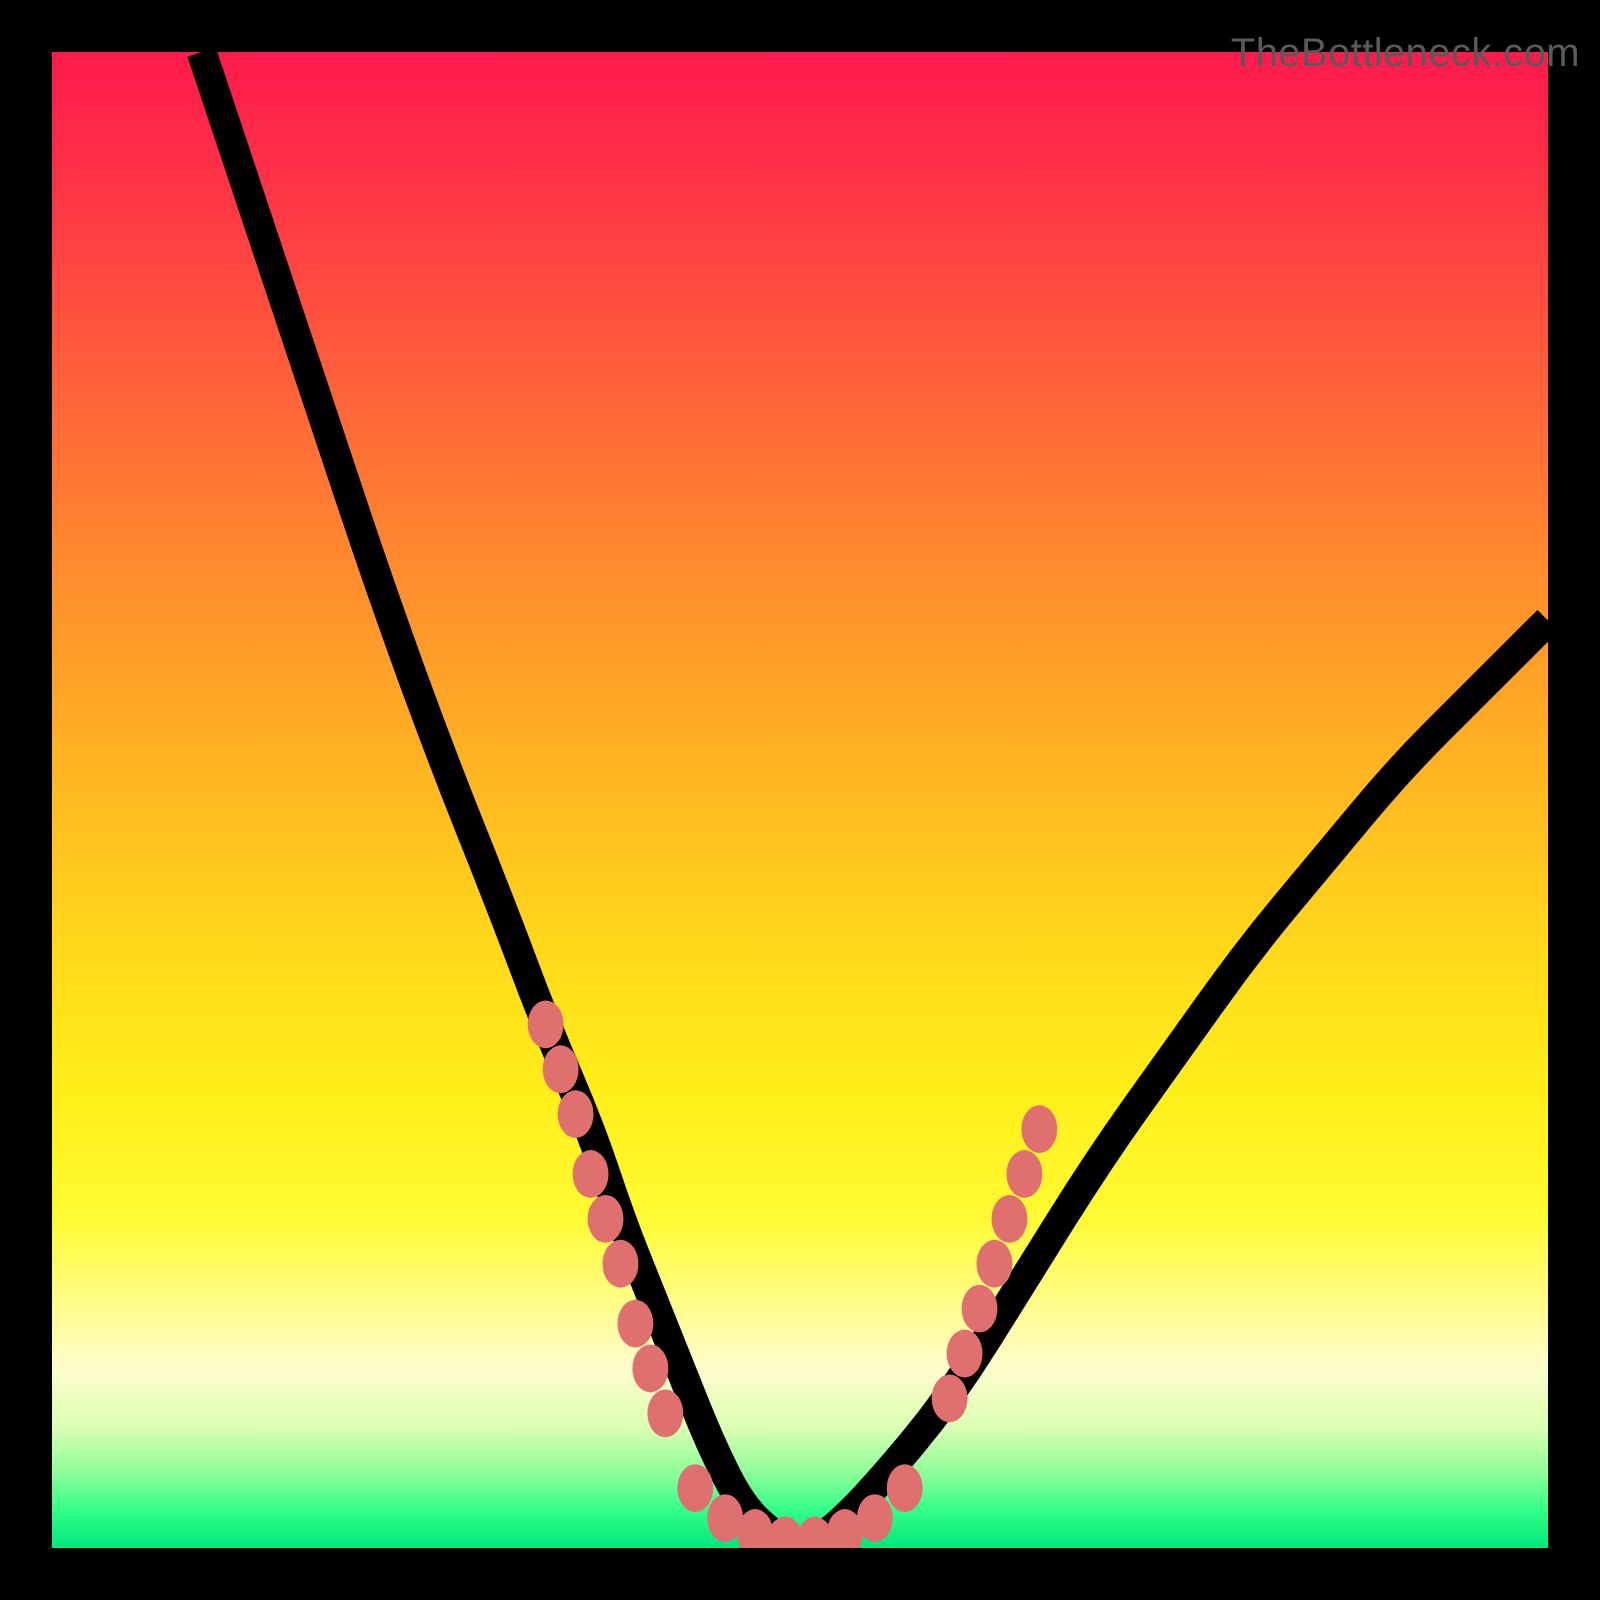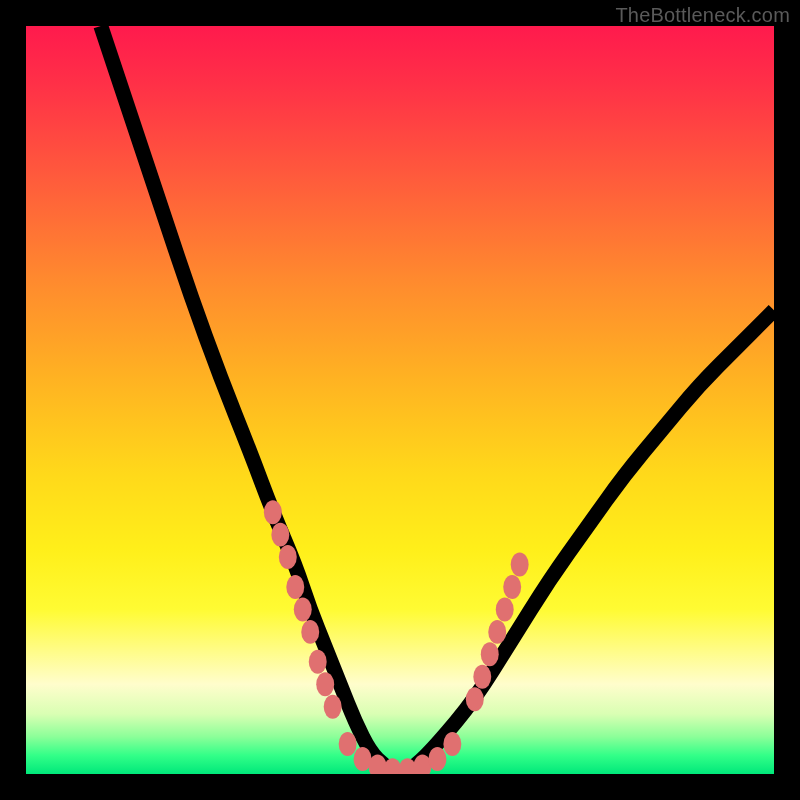--- a/index.html
+++ b/index.html
@@ -33,21 +33,21 @@
       #fffb33 78%,
       #fffdcc 88%,
       #d9ffb3 92%,
       #8cff99 95%,
       #33ff88 97.5%,
       #00e87a 100%
     );
   }
   .watermark {
     position: absolute;
-    top: 4px;
+    top: 16px;
     right: 10px;
     color: #5a5a5a;
     font-size: 20px;
     letter-spacing: 0.2px;
     font-weight: 500;
     z-index: 4;
   }
   svg.curve {
     position: absolute;
     inset: 0;

